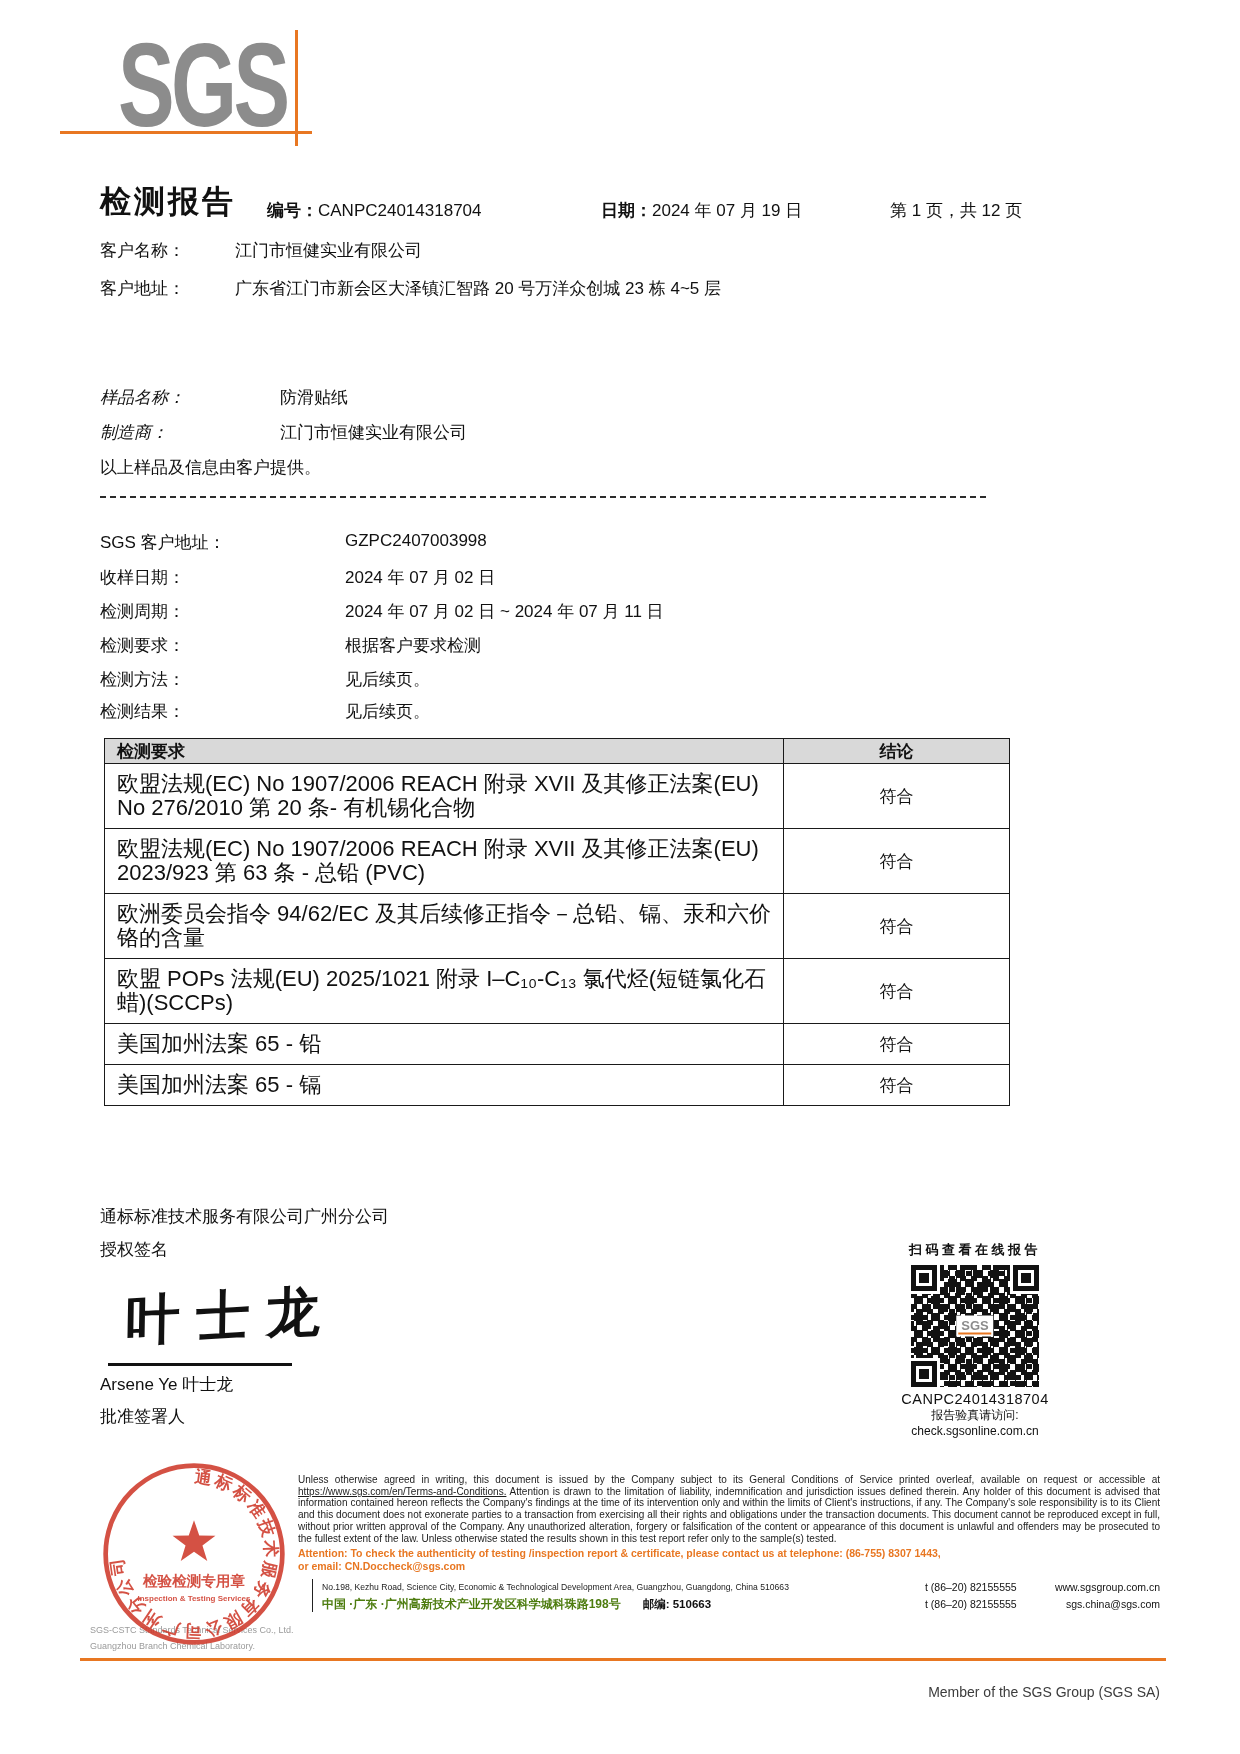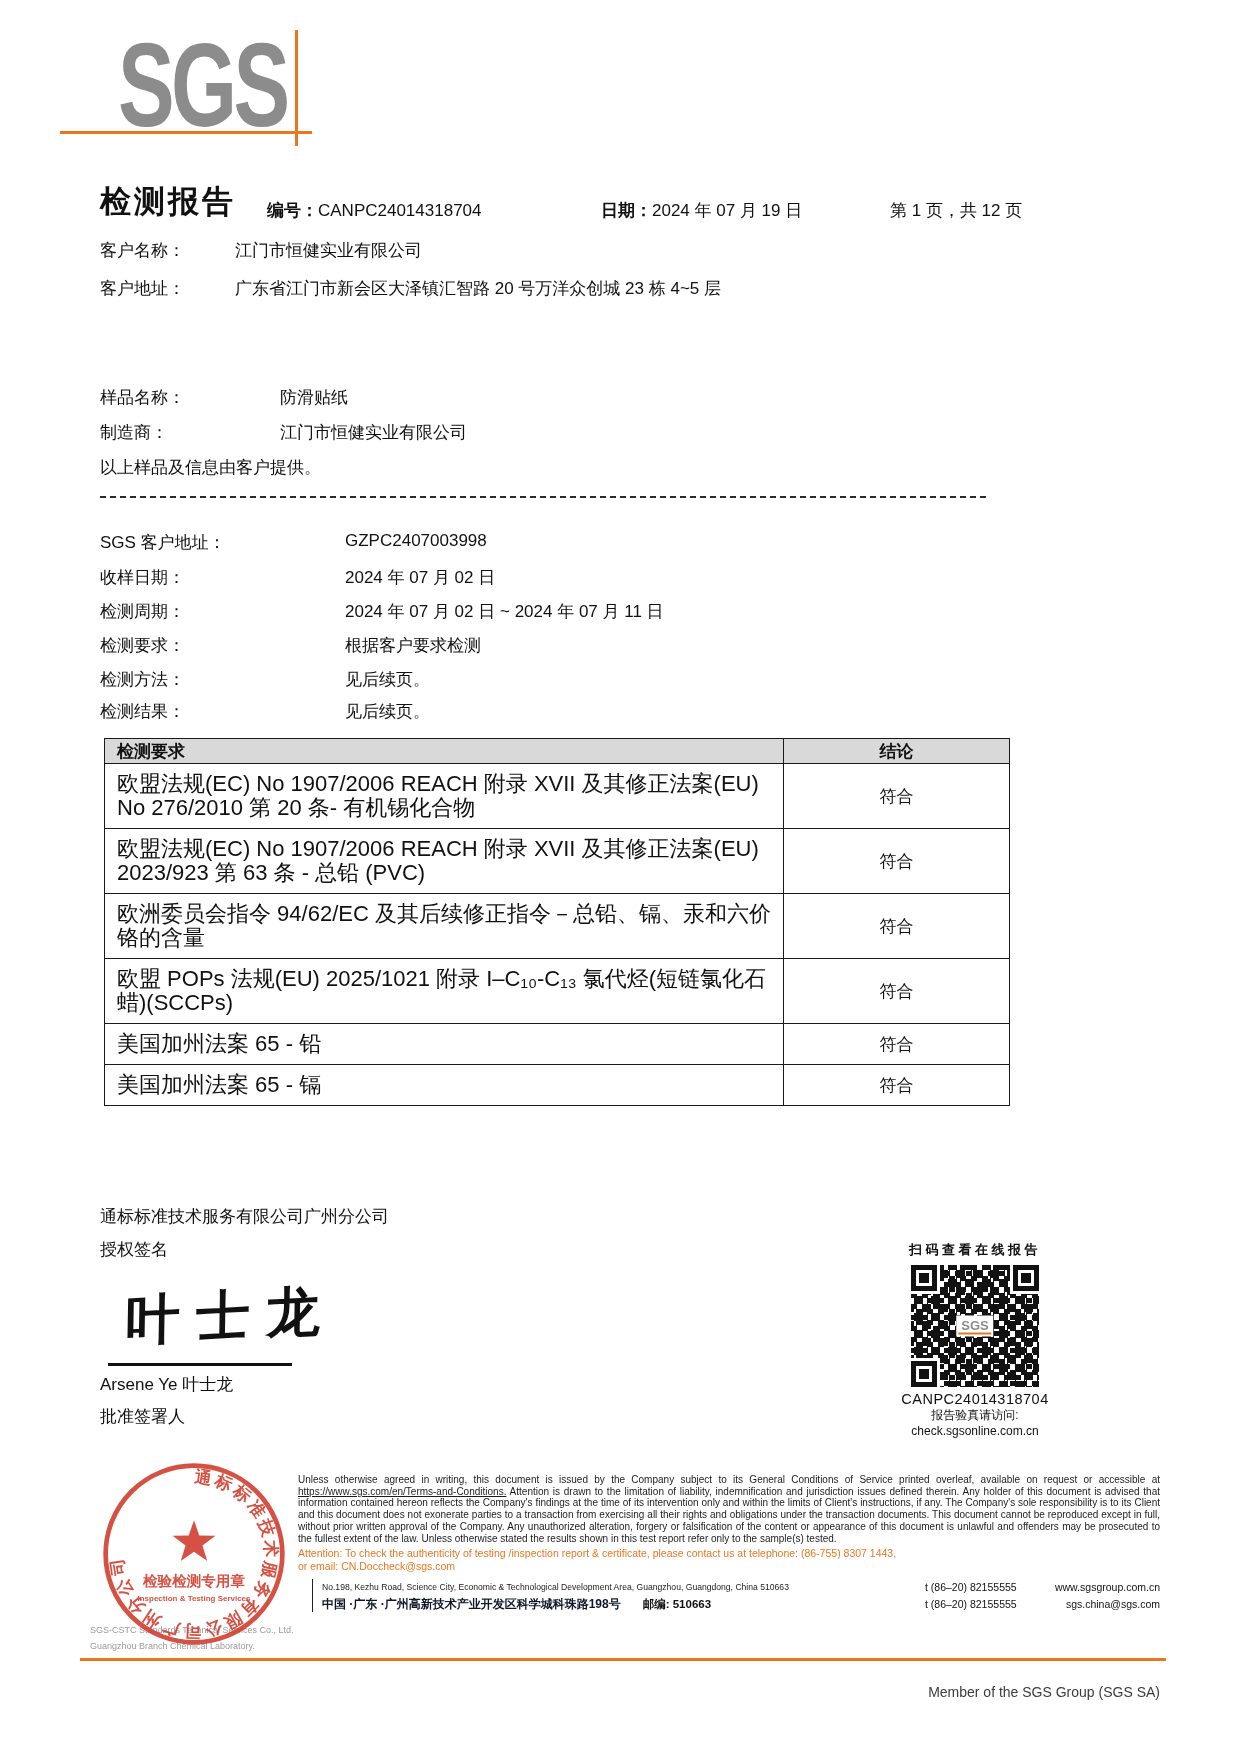--- a/index.html
+++ b/index.html
@@ -19,21 +19,21 @@
   .hdr-item { position:absolute; top:199px; font-size:17px; white-space:nowrap; }
   .hdr-num  { left:267px; }
   .hdr-date { left:601px; }
   .hdr-page { left:890px; }
   .hdr-item b { font-weight:bold; }
 
   
   .frow { position:absolute; left:100px; display:flex; font-size:17px; white-space:nowrap; }
   .frow .lab { flex:0 0 auto; }
   .c-row .lab { width:135px; }
-  .s-row .lab { width:180px; }
+  .s-row .lab { width:180px;font-style:italic; }
   .j-row .lab { width:245px; }
 
   .dashed { position:absolute; left:100px; top:496px; width:886px; border-top:2.5px dashed #2b2b2b; }
 
   
   .rtable { position:absolute; left:104px; top:738px; width:905px; border-collapse:collapse; table-layout:fixed; }
   .rtable th, .rtable td { border:1.6px solid #1a1a1a; }
   .rtable th { background:#d9d9d9; font-size:17px; height:25px; font-weight:bold; }
   .rtable th.req { text-align:left; padding-left:12px; width:679px; }
   .rtable th.con { width:226px; }
@@ -65,26 +65,26 @@
              border-bottom:2px solid #e87722; }
   .qr-code-text { font-size:14.5px; letter-spacing:0.5px; }
   .qr-verify { font-size:12px; line-height:15px; margin-top:1px; }
 
   
   .seal { position:absolute; left:100px; top:1460px; opacity:0.88; }
   .foot-left-co { position:absolute; left:90px; top:1622px; width:215px; font-size:9px; line-height:16px; color:#9a9a9a; }
   .foot-right { position:absolute; left:298px; top:1474px; width:862px; }
   .disclaimer { font-size:10px; line-height:11.7px; text-align:justify; color:#1c1c1c; }
   .disclaimer .lnk { text-decoration:underline; }
-  .attention { margin-top:3px; font-size:10.5px; line-height:13px; font-weight:normal; color:#e87722; }
+  .attention { margin-top:3px; font-size:10.5px; line-height:13px; font-weight:bold; color:#e87722; }
   .addr-block { margin-top:6px; margin-left:14px; border-left:1.5px solid #222; padding-left:9px; }
   .addr-row { display:flex; align-items:center; line-height:16px; }
   .addr-main { flex:1 1 auto; }
   .addr-en { font-size:8.6px; color:#222; }
-  .addr-cn { font-size:12px; font-weight:bold; color:#0f172a;margin-top:44px; }
+  .addr-cn { font-size:12px; font-weight:bold; color:#4d7c0f;margin-top:44px; }
   .addr-postal { font-size:11.5px; font-weight:bold; margin-left:22px; }
   .addr-tel { flex:0 0 115px; font-size:10.5px; }
   .addr-net { flex:0 0 120px; font-size:10.5px; text-align:right; }
   .foot-orange { position:absolute; left:80px; top:1658px; width:1086px; height:2.5px; background:#e87722; }
   .member { position:absolute; right:80px; top:1684px; font-size:14px; color:#3c3c3c; }
 </style>
 </head>
 <body>
 
 <div class="page">

